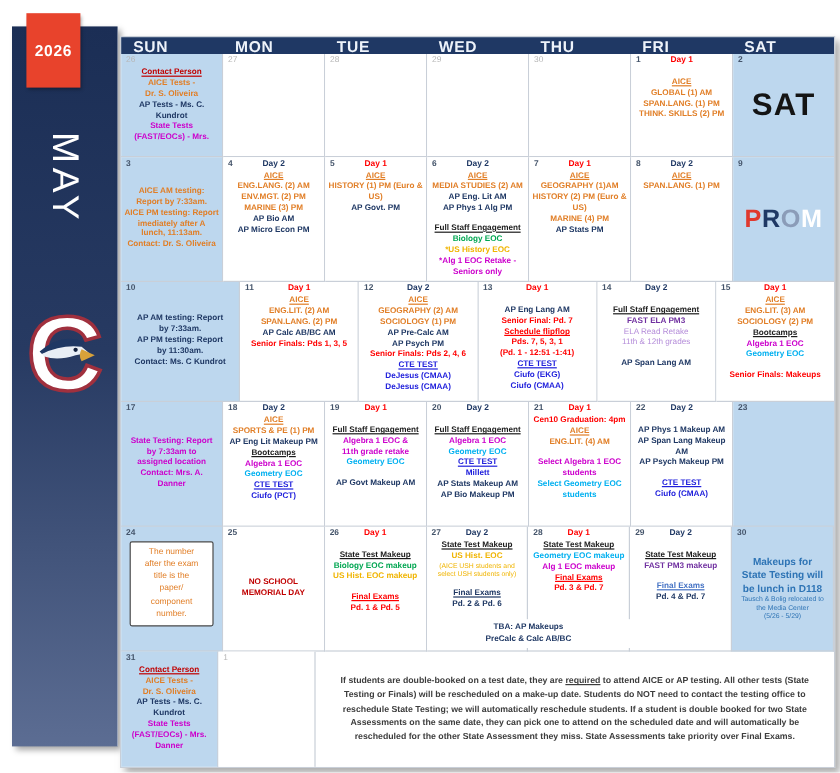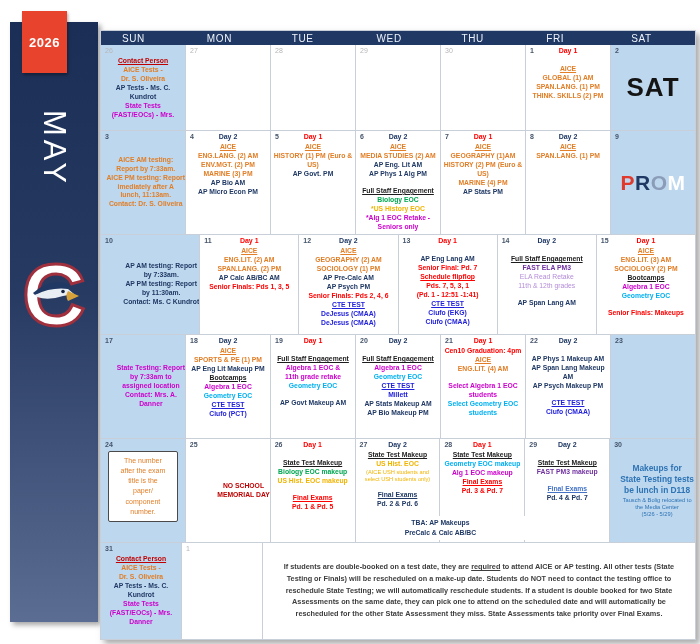--- a/index.html
+++ b/index.html
@@ -15,31 +15,31 @@
             color:#fff;font-size:13px;font-weight:700;letter-spacing:.5px;z-index:3;}
   .month-vert{position:absolute;left:50%;transform:translateX(-50%);top:88px;
               writing-mode:vertical-rl;color:#fff;font-size:31px;font-weight:400;letter-spacing:4px;}
   .logo{position:absolute;left:50%;transform:translateX(-50%);top:225px;width:66px;height:96px;}
 
   
   .calendar{position:absolute;left:100px;top:30px;width:596px;height:610px;background:#fff;
             border:1px solid #c9cfd8;box-sizing:border-box;
             box-shadow:4px 4px 6px rgba(90,90,90,.5);}
   .whead{display:flex;height:14px;background:#1f3864;}
-  .wh{flex:1 1 0;color:#eef3fa;font-size:10px;font-weight:400;letter-spacing:.6px;
-      padding-left:21px;display:flex;align-items:center;}
+  .wh{flex:1 1 0;color:#eef3fa;font-size:13px;font-weight:700;letter-spacing:.6px;
+      padding-left:10px;display:flex;align-items:center;}
   .row{display:flex;position:relative;}
   .row0{height:86px}.row1{height:104px}.row2{height:100px}.row3{height:104px}
   .row4{height:104px}.row5{height:96px}
   .cell{flex:1 1 0;position:relative;border-right:1px solid #c9cfd8;border-bottom:1px solid #c9cfd8;
         box-sizing:border-box;background:#fff;overflow:hidden;text-align:center;}
   .cell:last-child{border-right:none;}
   .row5 .cell{border-bottom:none;}
   .cell.we{background:#bdd7ee;}
-  .cell.vc{display:flex;align-items:center;justify-content:flex-end;}
+  .cell.vc{display:flex;align-items:center;justify-content:center;}
   .date{position:absolute;top:2px;left:4px;font-size:7px;font-weight:700;color:#44546a;}
   .date.faded{color:#b6b6b6;font-weight:400;}
   .daylab{position:absolute;top:2px;left:0;right:0;text-align:center;font-size:7px;font-weight:700;}
   .content{padding-top:12px;}
   .vc .content{padding-top:0;}
   .ln{font-size:6.8px;line-height:1.32;font-weight:700;}
   .ln.gap{margin-top:8px;}
   .ln.sm{font-size:5.7px;line-height:1.25;font-weight:400;}
   .ln.lg{font-size:8.4px;line-height:1.35;}
   .u{text-decoration:underline;}
@@ -422,21 +422,21 @@
             <div class="ln black u gap">State Test Makeup</div>
             <div class="ln purple">FAST PM3 makeup</div>
             <div class="ln steel u gap">Final Exams</div>
             <div class="ln navy">Pd. 4 &amp; Pd. 7</div>
           </div>
         </div>
         <div class="cell we vc">
           <div class="date" style="position: absolute;">30</div>
           <div class="content">
             <div class="ln medblue lg">Makeups for</div>
-            <div class="ln medblue lg">State Testing tests</div>
+            <div class="ln medblue lg">State Testing will</div>
             <div class="ln medblue lg">be lunch in D118</div>
             <div class="ln medblue sm">Tausch &amp; Bolig relocated to</div>
             <div class="ln medblue sm">the Media Center</div>
             <div class="ln medblue sm">(5/26 - 5/29)</div>
           </div>
         </div>
         <div class="span-note">
           <div>TBA: AP Makeups</div>
           <div>PreCalc &amp; Calc AB/BC</div>
         </div>

